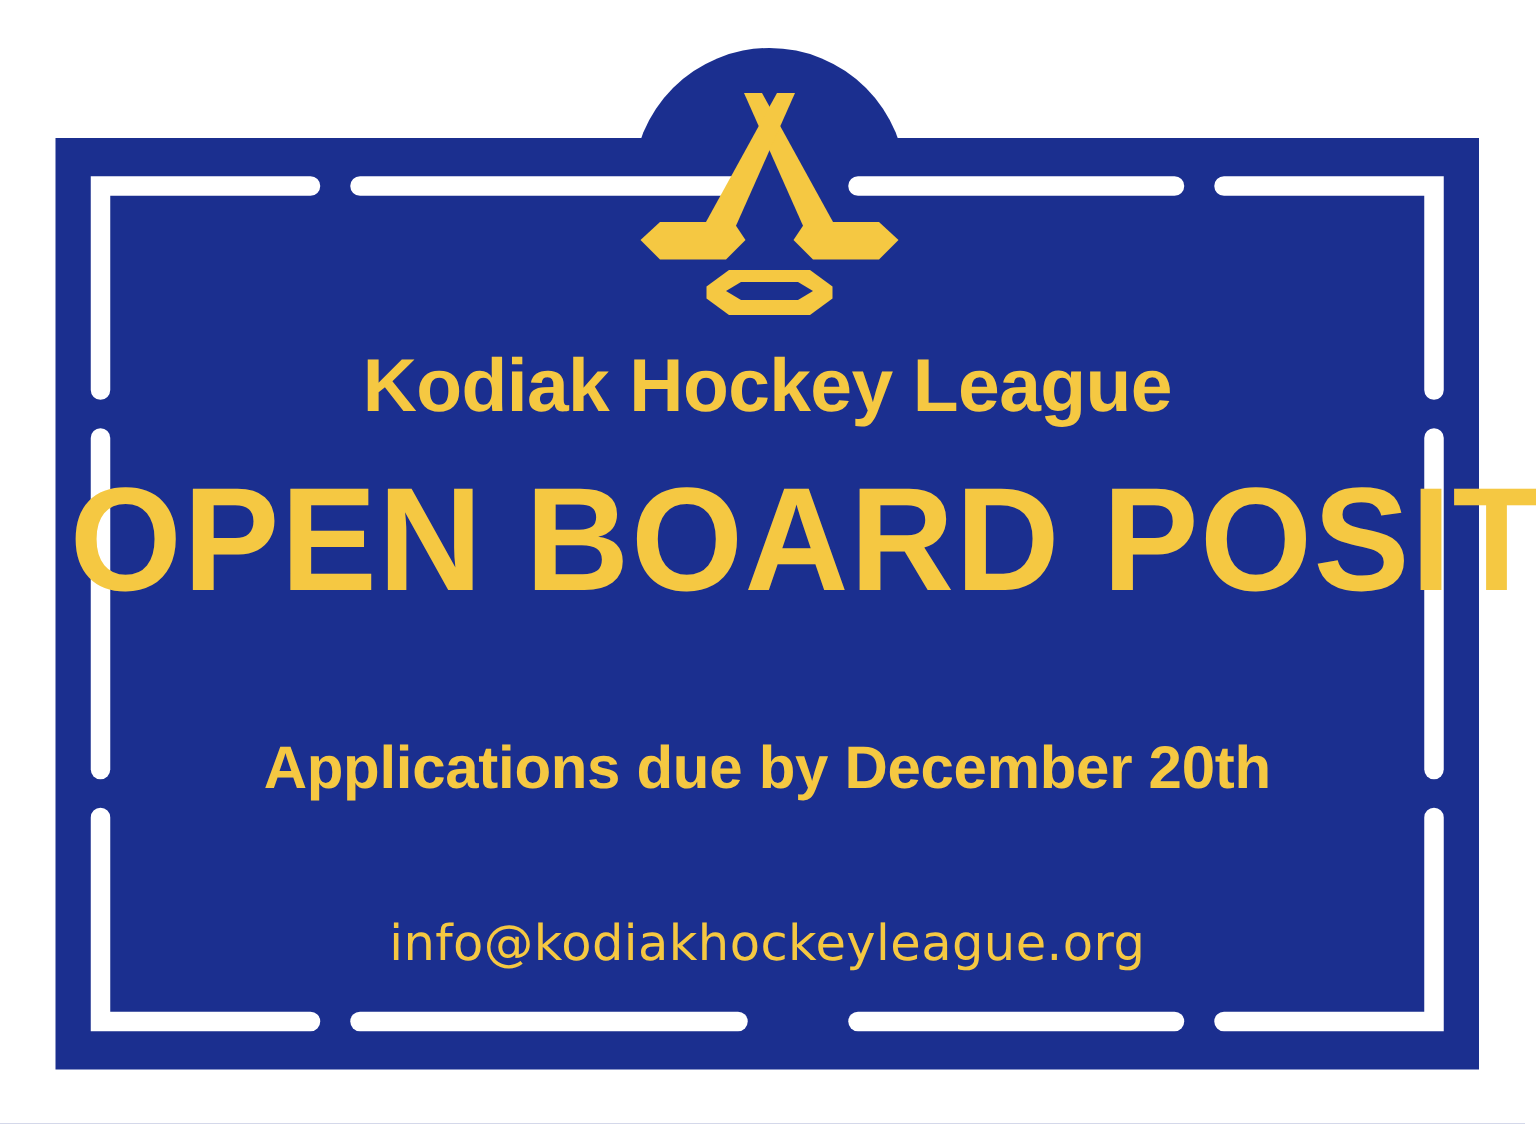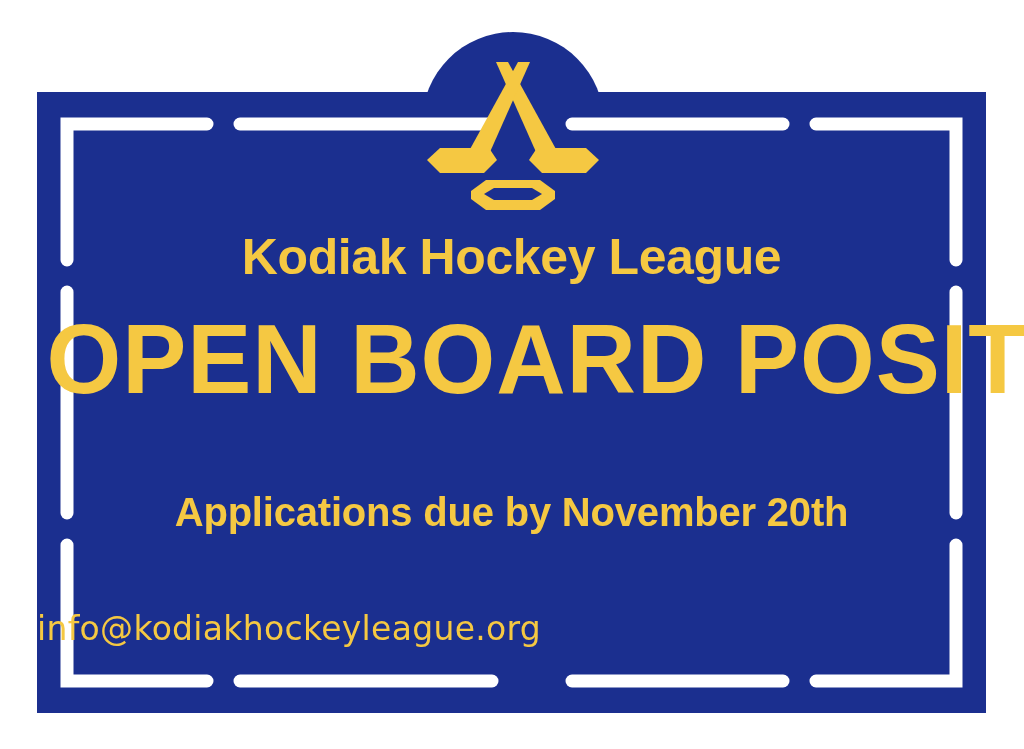--- a/index.html
+++ b/index.html
@@ -116,21 +116,21 @@
     font-size:40px;
     line-height:1;
     letter-spacing:-0.2px;
   }
 
   .contact {
     position:absolute;
     top:516px;
     left:0;
     width:100%;
-    text-align:left;
+    text-align:center;
     color:#F5C842;
     font-family:"DejaVu Sans", sans-serif;
     font-weight:normal;
     font-size:33px;
     line-height:1.25;
     letter-spacing:0.3px;
   }
   .contact div { white-space:nowrap; }
 </style>
 </head>
@@ -186,21 +186,21 @@
       </g>
     </svg>
   </div>
 
   <div class="content">
 
     <div class="league-name">Kodiak Hockey League</div>
 
     <div class="headline">OPEN BOARD POSITION</div>
 
-    <div class="deadline">Applications due by November 20th</div>
+    <div class="deadline">Applications due by December 20th</div>
 
     <div class="contact">
       <div>info@kodiakhockeyleague.org</div>
     </div>
 
   </div>
 
 </div>
 
 </body></html>

